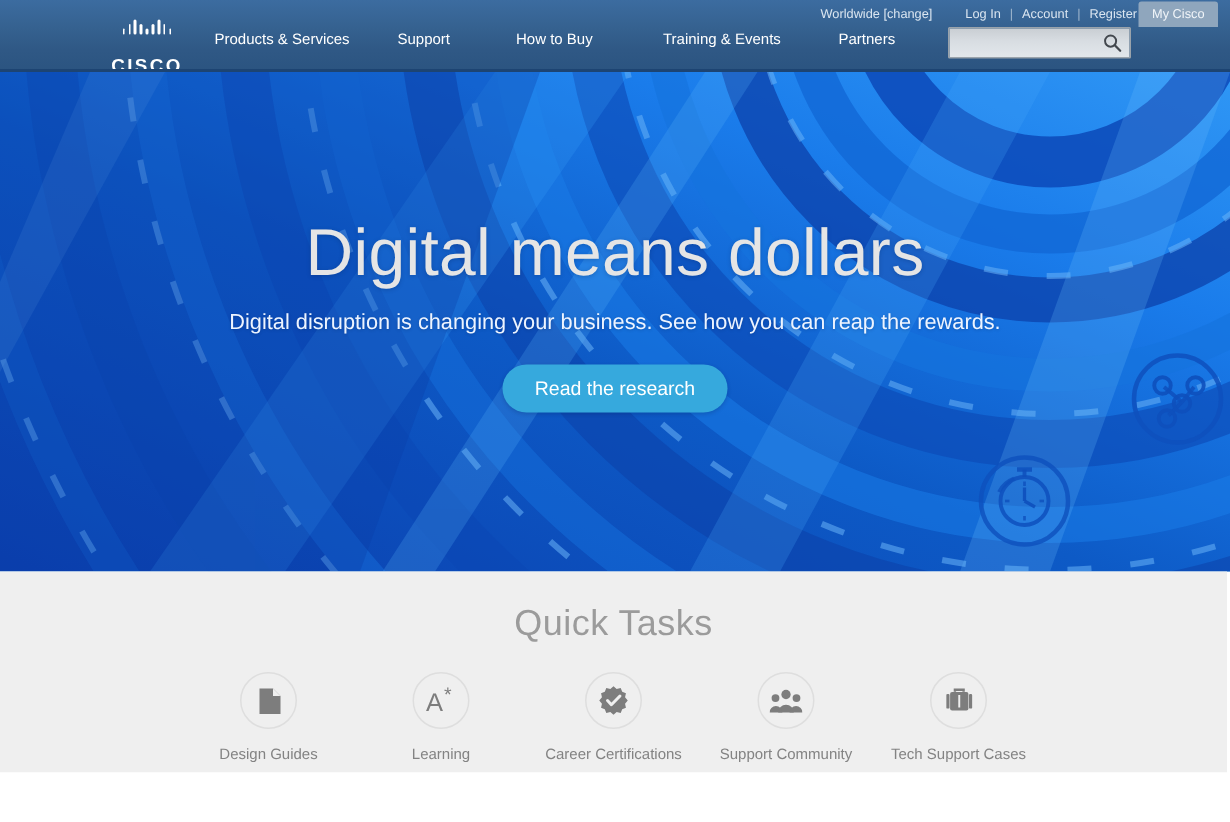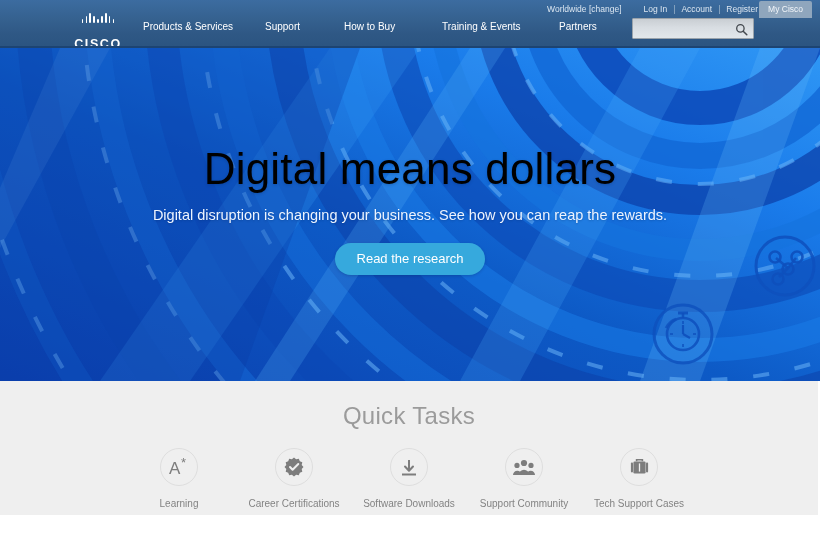--- a/index.html
+++ b/index.html
@@ -94,21 +94,21 @@
     overflow: hidden;
     background: #0a62c8;
   }
   .hero svg.bg { position: absolute; top: 0; left: 0; }
   .hero-content {
     position: absolute; top: 0; left: 0; width: 820px; height: 333px;
     display: flex; flex-direction: column; align-items: center;
   }
   .hero h1 {
     margin-top: 99px;
-    font-size: 44px; font-weight: normal; color: #000000;
+    font-size: 44px; font-weight: normal; color: #e5e5e5;
     letter-spacing: 0.2px; line-height: 1;
     text-shadow: 0 1px 3px rgba(0,30,80,.25);
   }
   .hero p.sub {
     margin-top: 16px;
     font-size: 14.5px; color: #edf4ff; font-weight: normal;
     text-shadow: 0 1px 2px rgba(0,30,80,.25);
   }
   .cta {
     margin-top: 20px;
@@ -301,20 +301,29 @@
       <p class="sub">Digital disruption is changing your business. See how you can reap the rewards.</p>
       <button class="cta">Read the research</button>
     </div>
   </div>
 
   <div class="quick">
     <h2>Quick Tasks</h2>
 
     <div class="tasks">
 
+      <div class="task">
+        <span class="ring">
+          <svg width="17" height="19" viewBox="0 0 17 19">
+            <path d="M2 1 h9 l5 5 v12 H2 Z" fill="#7d7d7d"></path>
+            <path d="M11 1 v5 h5 Z" fill="#efefef"></path>
+          </svg>
+        </span>
+        <span class="lbl">Design Guides</span>
+      </div>
 
       <div class="task">
         <span class="ring">
           <svg width="22" height="20" viewBox="0 0 22 20">
             <text x="1" y="17" font-family="Liberation Sans, sans-serif" font-size="17" fill="#7d7d7d">A</text>
             <text x="13" y="10" font-family="Liberation Sans, sans-serif" font-size="13" fill="#7d7d7d">*</text>
           </svg>
         </span>
         <span class="lbl">Learning</span>
       </div>
@@ -322,30 +331,20 @@
       <div class="task">
         <span class="ring">
           <svg width="20" height="20" viewBox="0 0 20 20">
             <path d="M10 0.5 L12.1 2.3 L14.8 1.7 L15.8 4.2 L18.3 5.2 L17.7 7.9 L19.5 10 L17.7 12.1 L18.3 14.8 L15.8 15.8 L14.8 18.3 L12.1 17.7 L10 19.5 L7.9 17.7 L5.2 18.3 L4.2 15.8 L1.7 14.8 L2.3 12.1 L0.5 10 L2.3 7.9 L1.7 5.2 L4.2 4.2 L5.2 1.7 L7.9 2.3 Z" fill="#7d7d7d"></path>
             <path d="M6 10 l2.6 2.8 L14.3 7" fill="none" stroke="#efefef" stroke-width="2" stroke-linecap="round" stroke-linejoin="round"></path>
           </svg>
         </span>
         <span class="lbl">Career Certifications</span>
       </div>
 
-      <div class="task">
-        <span class="ring">
-          <svg width="18" height="19" viewBox="0 0 18 19">
-            <line x1="9" y1="2" x2="9" y2="11.5" stroke="#7d7d7d" stroke-width="2"></line>
-            <path d="M5 8.5 L9 12.8 L13 8.5" fill="none" stroke="#7d7d7d" stroke-width="2" stroke-linecap="round" stroke-linejoin="round"></path>
-            <line x1="2" y1="16.5" x2="16" y2="16.5" stroke="#7d7d7d" stroke-width="2"></line>
-          </svg>
-        </span>
-        <span class="lbl">Software Downloads</span>
-      </div>
 
       <div class="task">
         <span class="ring">
           <svg width="22" height="17" viewBox="0 0 22 17">
             <circle cx="11" cy="4" r="3.1" fill="#7d7d7d"></circle>
             <path d="M5.8 16 a5.2 5.2 0 0 1 10.4 0 Z" fill="#7d7d7d"></path>
             <circle cx="4" cy="6.4" r="2.6" fill="#7d7d7d"></circle>
             <path d="M0 16 a4.3 4.3 0 0 1 8.6 0 Z" fill="#7d7d7d"></path>
             <circle cx="18" cy="6.4" r="2.6" fill="#7d7d7d"></circle>
             <path d="M13.4 16 a4.3 4.3 0 0 1 8.6 0 Z" fill="#7d7d7d"></path>

